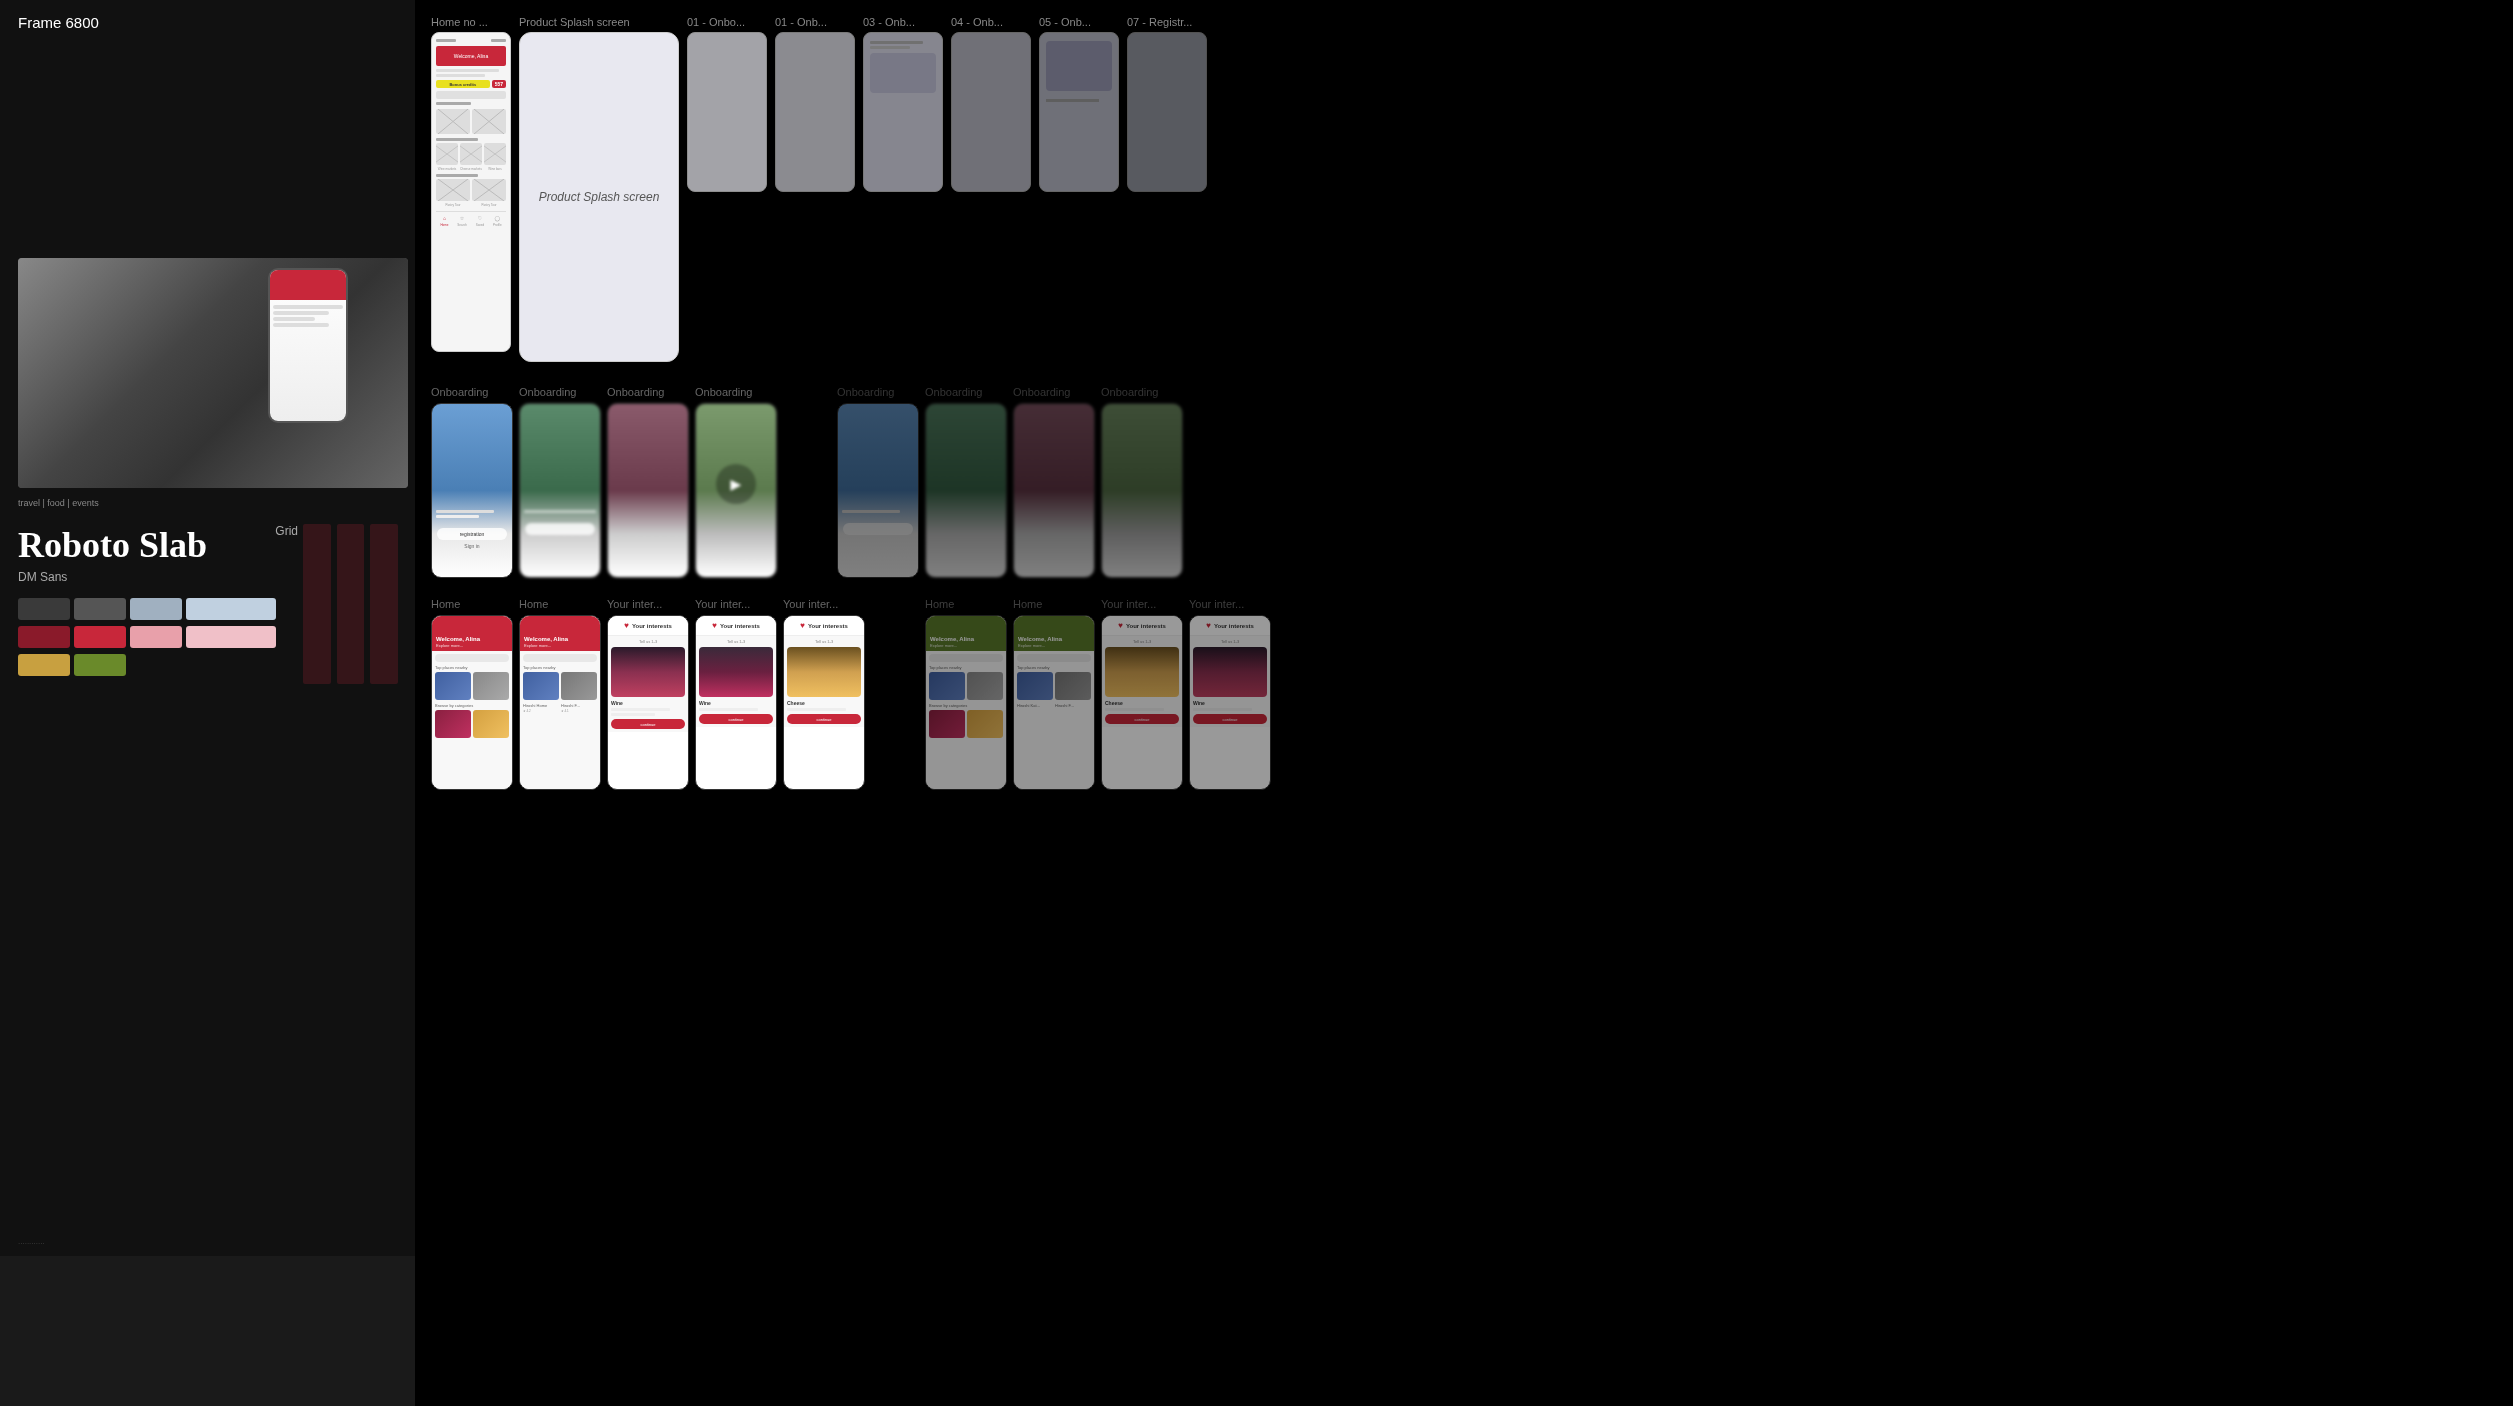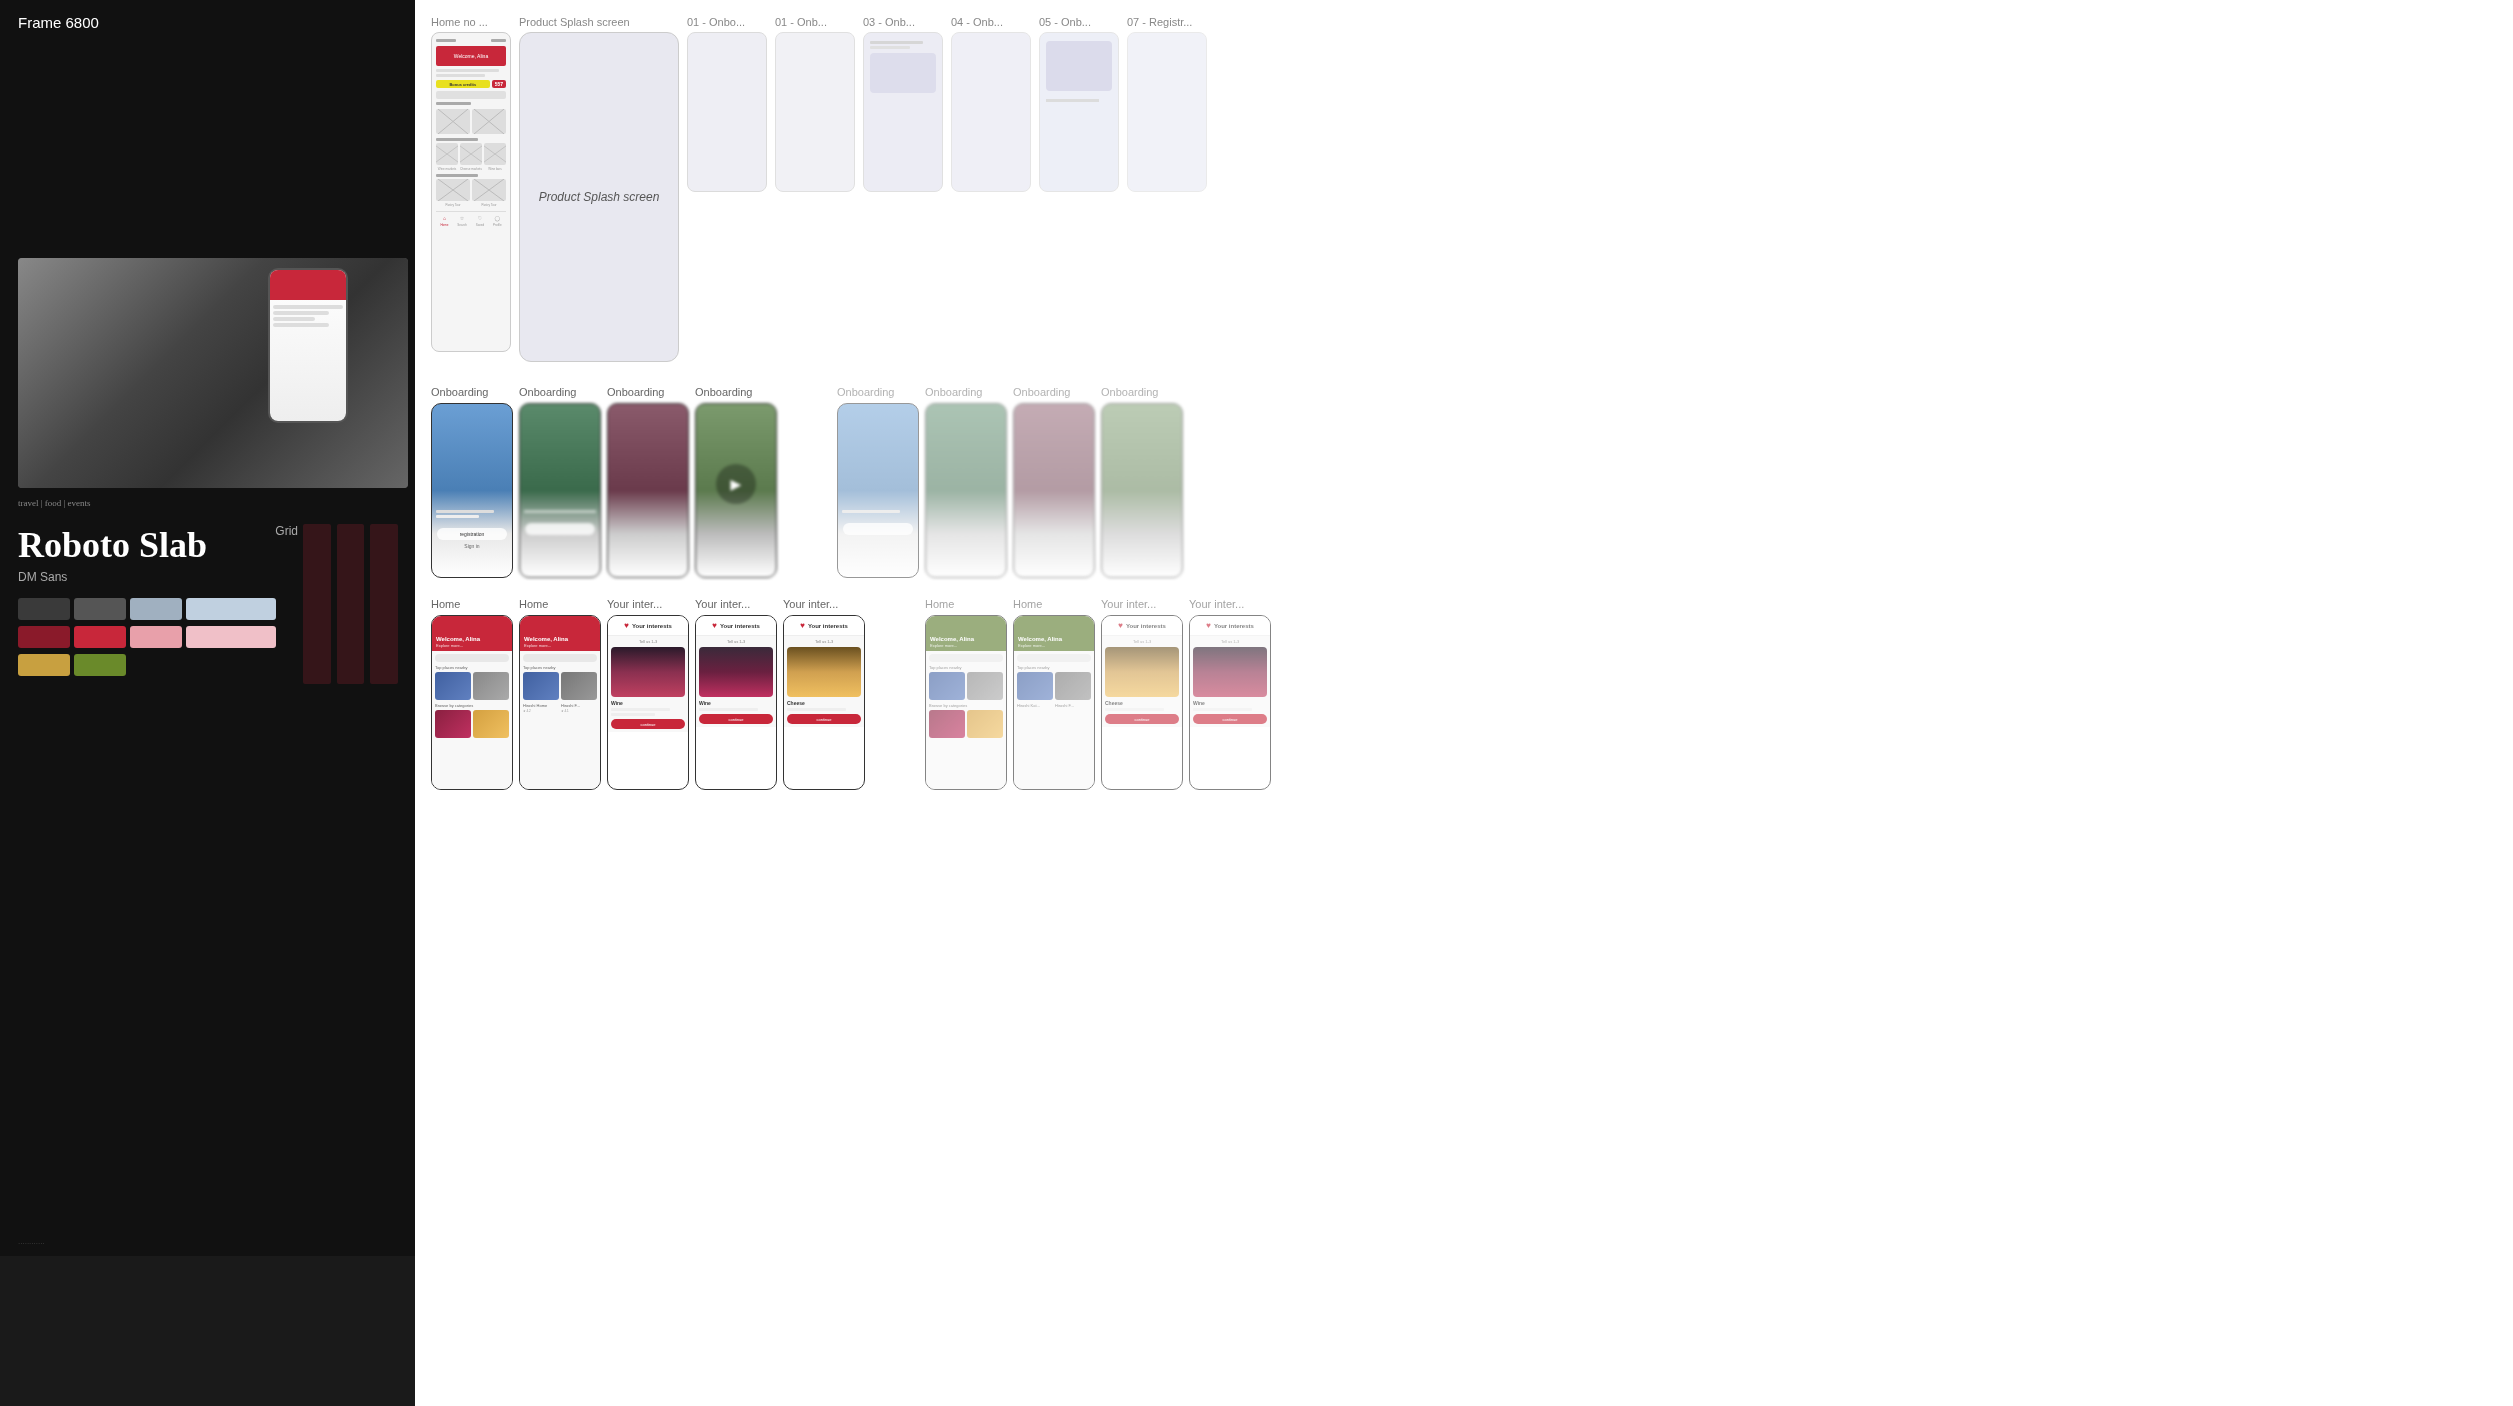--- a/index.html
+++ b/index.html
@@ -119,21 +119,20 @@
     .style-section {
       position: absolute;
       top: 498px;
       left: 18px;
       width: 390px;
     }
     .style-tags {
       font-size: 9px;
       color: #888;
       margin-bottom: 16px;
-      font-family: Liberation Serif, serif;
     }
     .font-roboto {
       font-size: 36px;
       color: #fff;
       font-weight: 700;
       font-family: Georgia, serif;
       margin-bottom: 4px;
     }
     .font-dm {
       font-size: 12px;
@@ -173,21 +172,21 @@
       border-radius: 3px;
     }
 
     
     .main-area {
       position: absolute;
       left: 415px;
       top: 0;
       width: 2098px;
       height: 1406px;
-      background: #ffffff;
+      background: #000000;
       padding: 16px;
     }
 
     .frame-card {
       display: flex;
       flex-direction: column;
       gap: 4px;
     }
 
     .frame-label {

